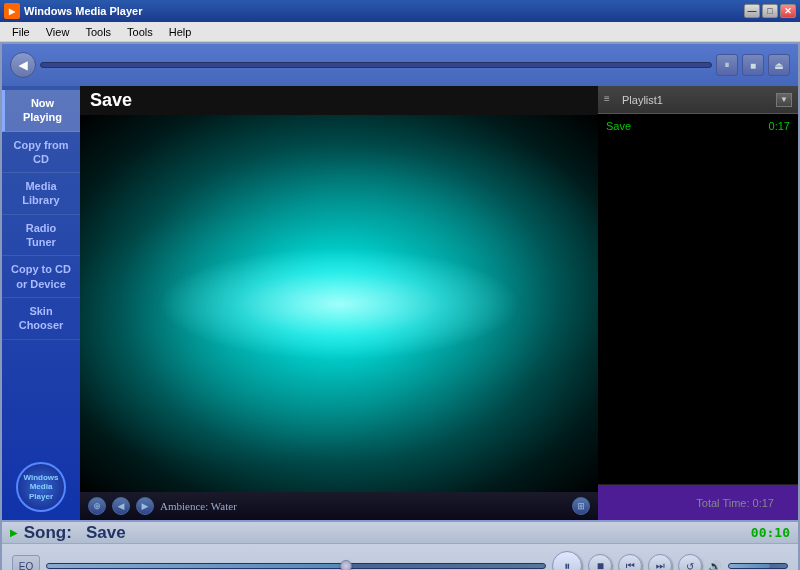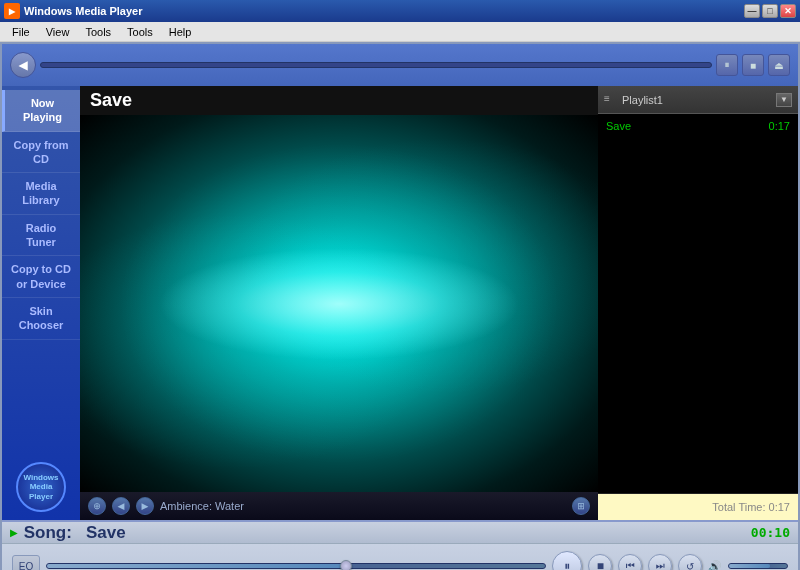--- a/index.html
+++ b/index.html
@@ -245,20 +245,21 @@
       display: flex;
       align-items: center;
       justify-content: center;
       color: #99bbdd;
       font-size: 9px;
       cursor: pointer;
     }
     .vbb-text {
       color: #99aacc;
       font-size: 11px;
+      font-family: Liberation Serif, serif;
     }
 
     
     .playlist-area {
       width: 200px;
       background: #000;
       display: flex;
       flex-direction: column;
     }
     .playlist-header {
@@ -302,26 +303,26 @@
       display: flex;
       justify-content: space-between;
       padding: 2px 8px;
       color: #00cc00;
       font-size: 11px;
     }
     .playlist-time { color: #00cc00; }
 
     
     .total-time-bar {
-      height: 27px;
-      background: #fef9c3;
+      height: 36px;
+      background: #4c1d95;
       display: flex;
       align-items: center;
       justify-content: flex-end;
-      padding: 0 8px;
+      padding: 0 24px;
       border-top: 1px solid #222;
       color: #888;
       font-size: 11px;
     }
 
     
     .bottom-area {
       height: 68px;
       background: linear-gradient(to bottom, #d0d8e8, #b8c4d8);
       border-top: 2px solid #8899cc;

